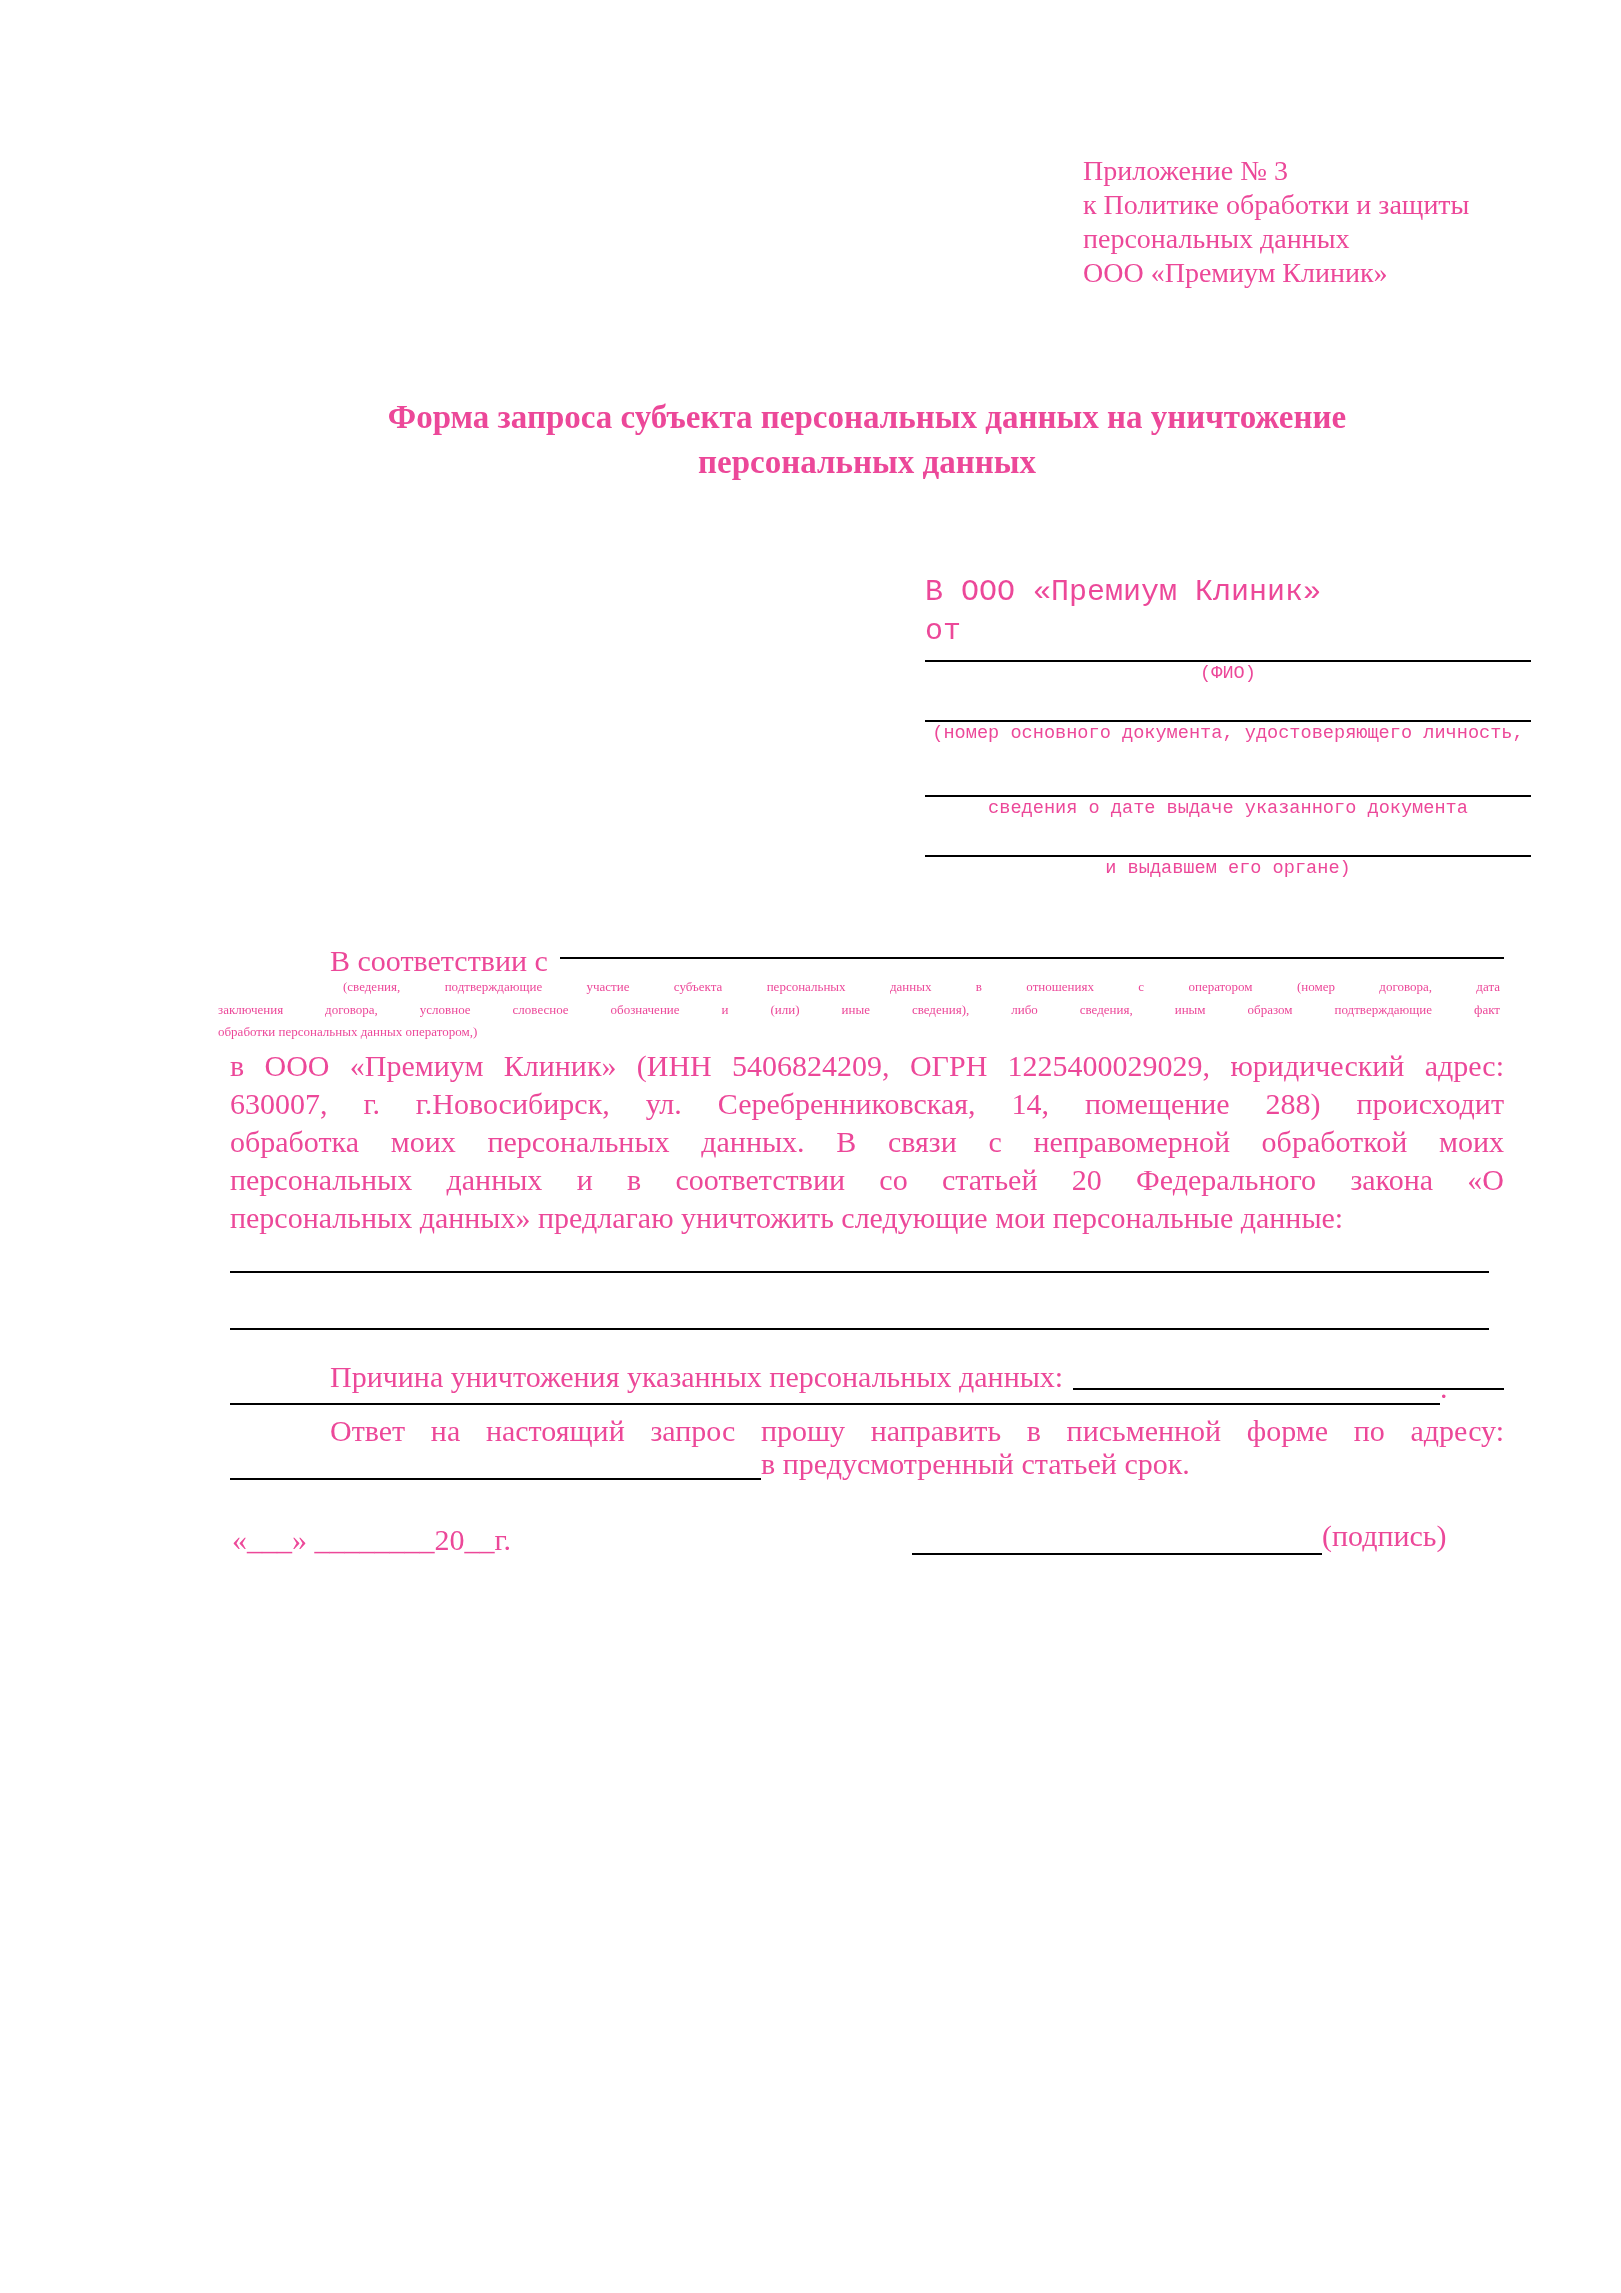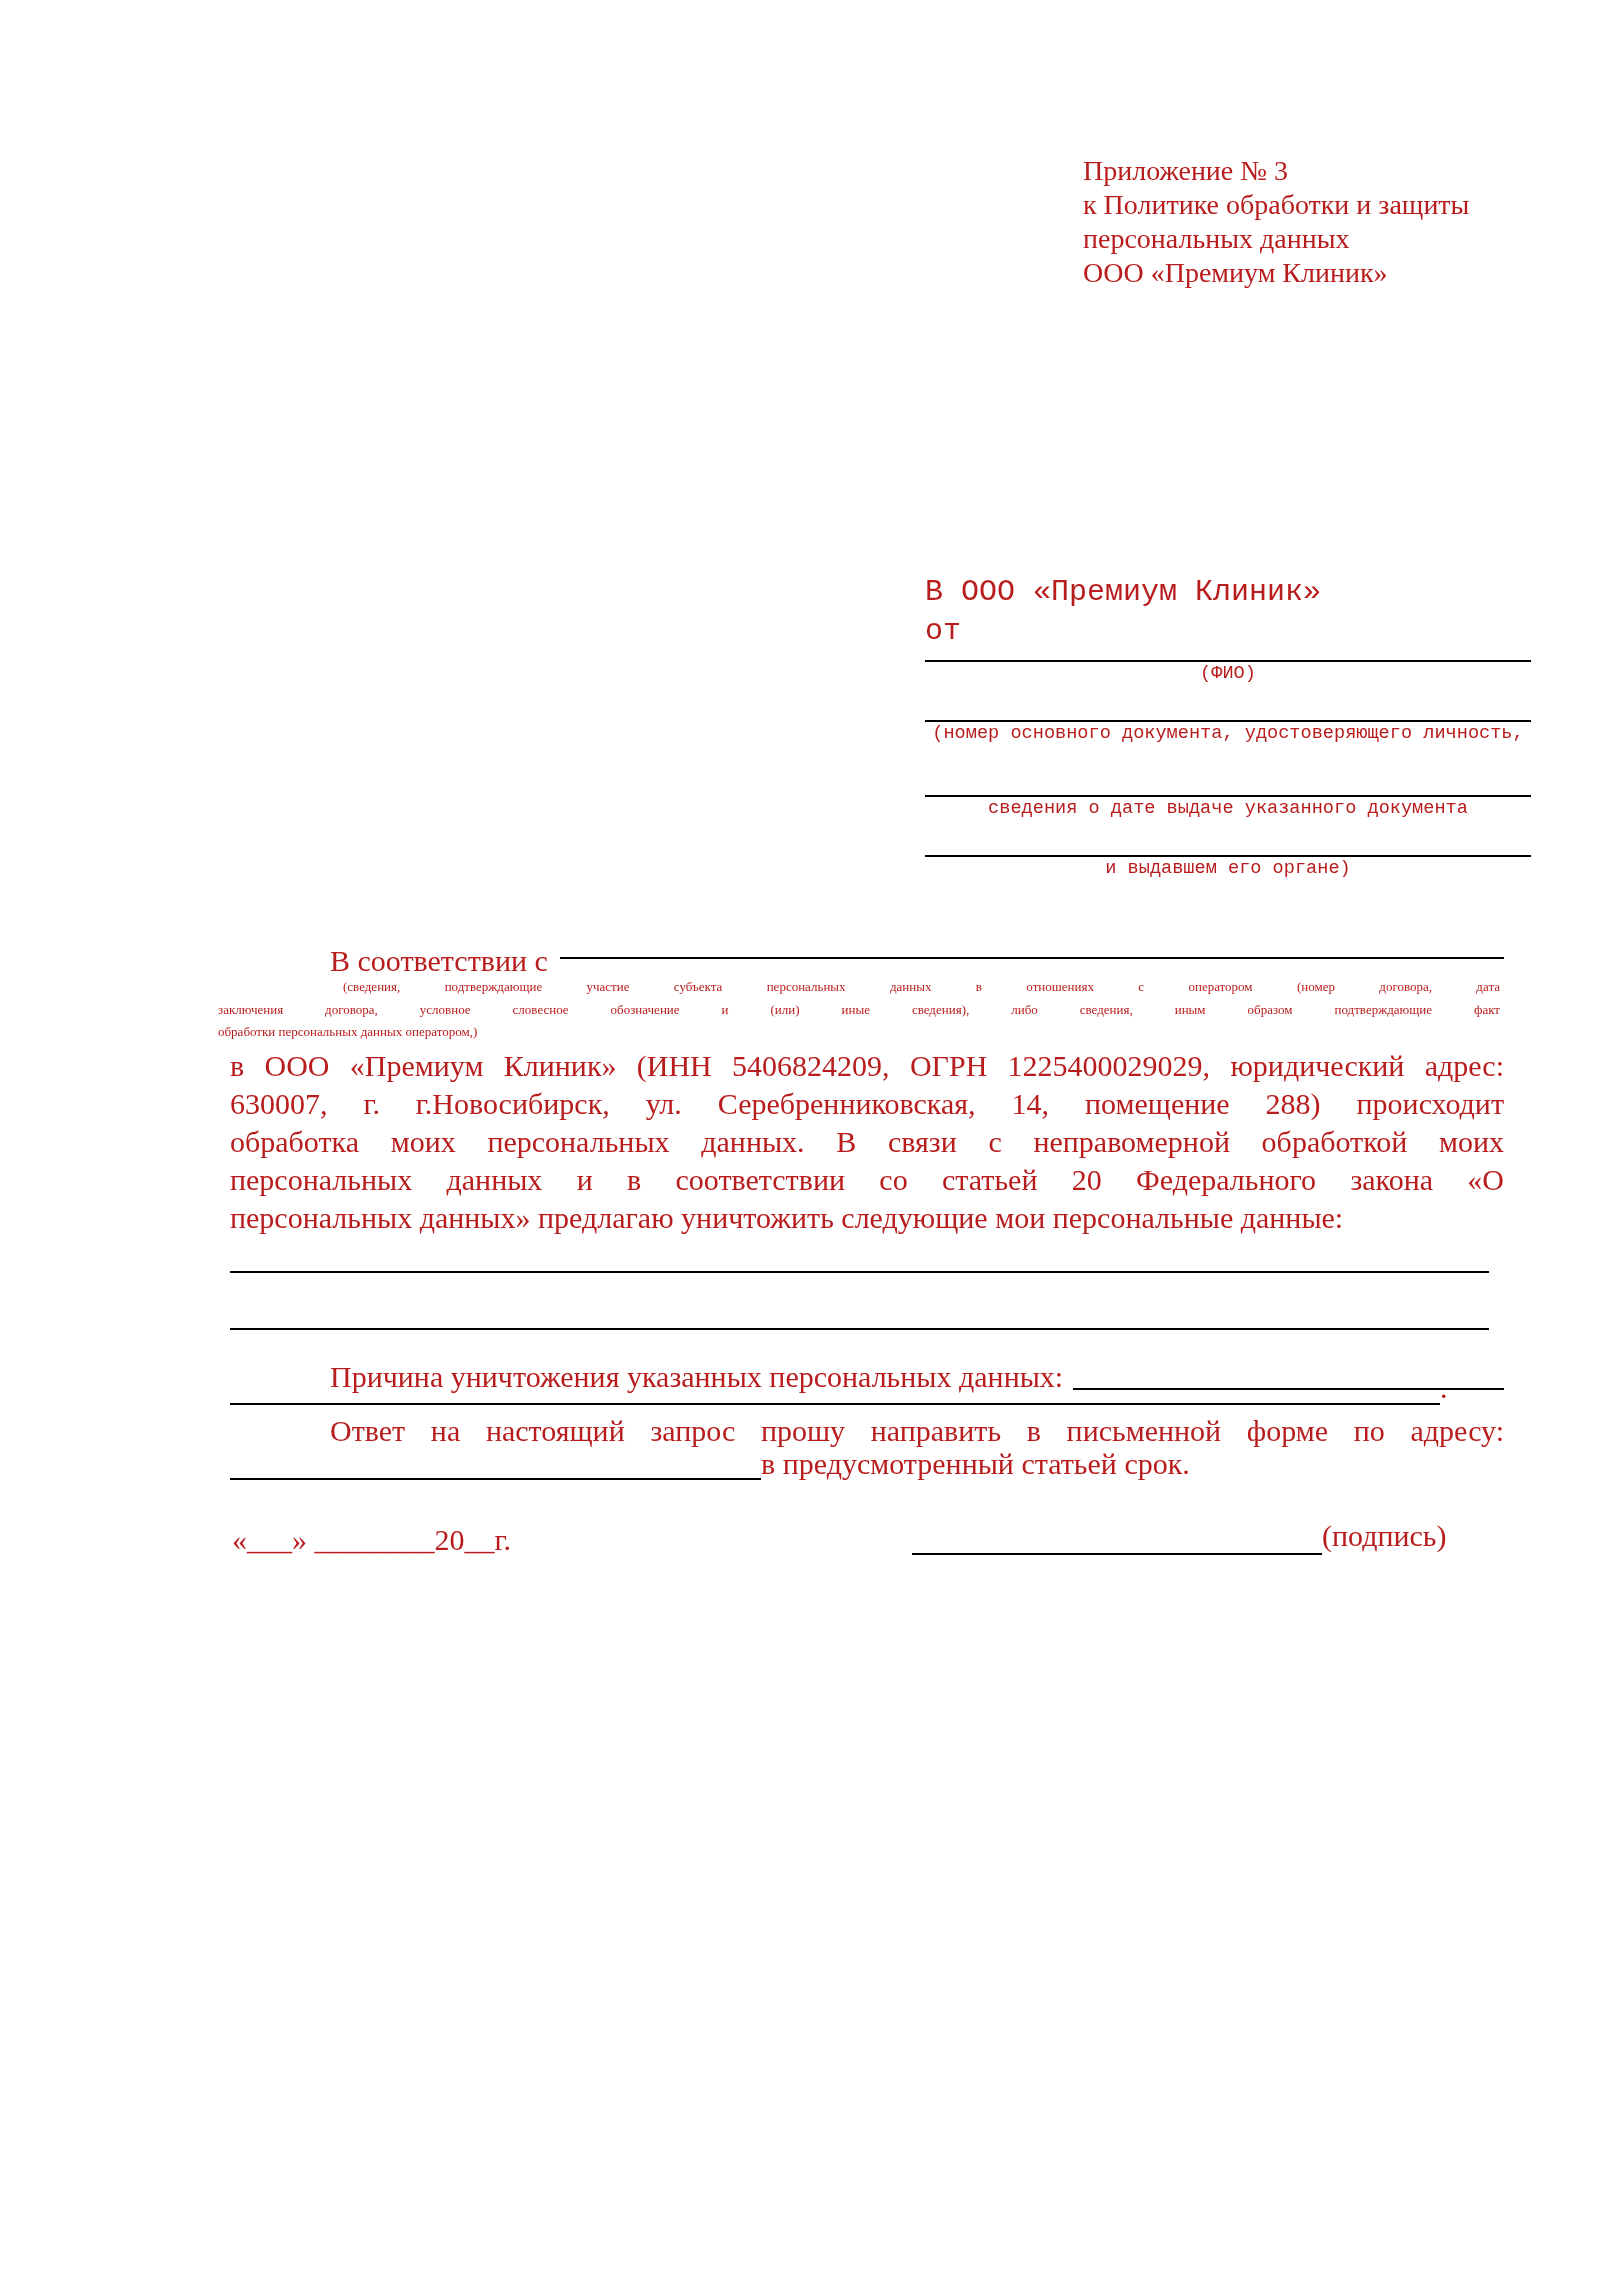--- a/index.html
+++ b/index.html
@@ -2,21 +2,21 @@
 <html><head>
 <meta charset="utf-8">
 <style>
   * { margin: 0; padding: 0; box-sizing: border-box; }
   html, body { background: #ffffff; }
   .page {
     position: relative;
     width: 1621px;
     height: 2294px;
     background: #ffffff;
-    color: #b91c1c;
+    color: #ec4899;
     font-family: "Liberation Serif", "DejaVu Serif", serif;
     overflow: hidden;
   }
   .abs { position: absolute; }
 
   
   .appendix { left: 1083px; top: 154px; font-size: 28px; line-height: 34px; }
 
   
   .title {
@@ -79,20 +79,23 @@
 
 <div class="page">
 
   <div class="abs appendix">
     <div>Приложение № 3</div>
     <div>к Политике обработки и защиты</div>
     <div>персональных данных</div>
     <div>ООО «Премиум Клиник»</div>
   </div>
 
+  <div class="abs title">
+    <span class="title-inner">Форма запроса субъекта персональных данных на уничтожение персональных данных</span>
+  </div>
 
   <div class="abs recipient">
     <div>В ООО «Премиум Клиник»</div>
     <div>от</div>
     <div class="field-line fl1"></div>
     <div class="r-caption">(ФИО)</div>
     <div class="field-line fl2"></div>
     <div class="r-caption">(номер основного документа, удостоверяющего личность,</div>
     <div class="field-line fl3"></div>
     <div class="r-caption">сведения о дате выдаче указанного документа</div>

